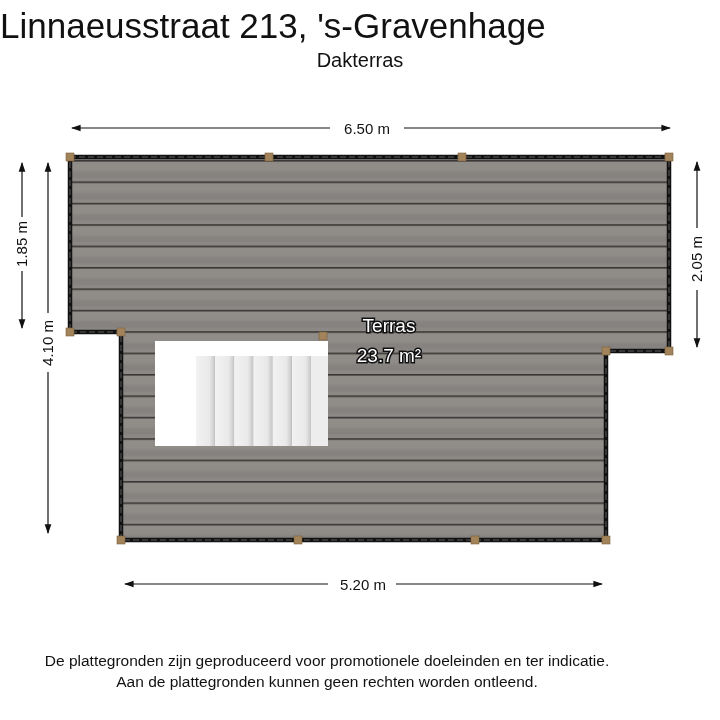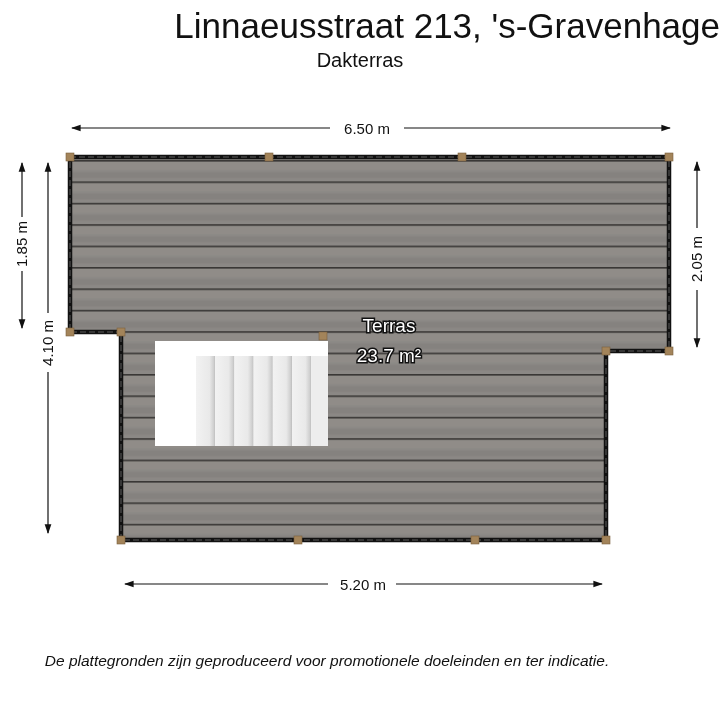--- a/index.html
+++ b/index.html
@@ -1,22 +1,22 @@
 <!DOCTYPE html>
 <html><head>
 <meta charset="utf-8">
 <style>
   html, body { margin: 0; padding: 0; background: #ffffff; }
   body { width: 720px; height: 720px; position: relative; overflow: hidden; font-family: "Liberation Sans", sans-serif; color: #111; }
-  .title { position: absolute; left: 0; top: 4px; width: 720px; text-align: right; font-size: 35px; line-height: 44px; color: #111; }
+  .title { position: absolute; left: 0; top: 4px; width: 720px; text-align: left; font-size: 35px; line-height: 44px; color: #111; }
   .subtitle { position: absolute; left: 0; top: 50px; width: 720px; text-align: center; font-size: 20px; line-height: 20px; color: #111; }
   .plan { position: absolute; left: 0; top: 0; width: 720px; height: 720px; }
   .dim-label { font-family: "Liberation Sans", sans-serif; font-size: 15px; fill: #111; }
   .room-label { font-family: "Liberation Sans", sans-serif; font-size: 19px; fill: #ffffff; stroke: #111; stroke-width: 3px; paint-order: stroke; }
-  .footer { position: absolute; left: 0; top: 650px; width: 654px; text-align: center; font-size: 15.5px; line-height: 21px; font-style: italic; color: #111; }
+  .footer { position: absolute; left: 0; top: 650px; width: 654px; text-align: center; font-size: 15.5px; line-height: 21px; color: #111; }
   .footer div { white-space: nowrap; }
 </style>
 </head>
 <body>
 
 <div class="title">Linnaeusstraat 213, 's-Gravenhage</div>
 <div class="subtitle">Dakterras</div>
 
 <svg class="plan" width="720" height="720" viewBox="0 0 720 720" xmlns="http://www.w3.org/2000/svg">
   <defs>
@@ -106,13 +106,14 @@
 
   <g>
     <line x1="697" y1="162" x2="697" y2="228" stroke="#111" stroke-width="1.2" marker-start="url(#arr)"></line>
     <line x1="697" y1="290" x2="697" y2="347" stroke="#111" stroke-width="1.2" marker-end="url(#arr)"></line>
     <text class="dim-label" transform="translate(702,259) rotate(-90)" text-anchor="middle">2.05 m</text>
   </g>
 </svg>
 
 <div class="footer">
   <div>De plattegronden zijn geproduceerd voor promotionele doeleinden en ter indicatie.</div>
+  <div>Aan de plattegronden kunnen geen rechten worden ontleend.</div>
 </div>
 
 </body></html>

